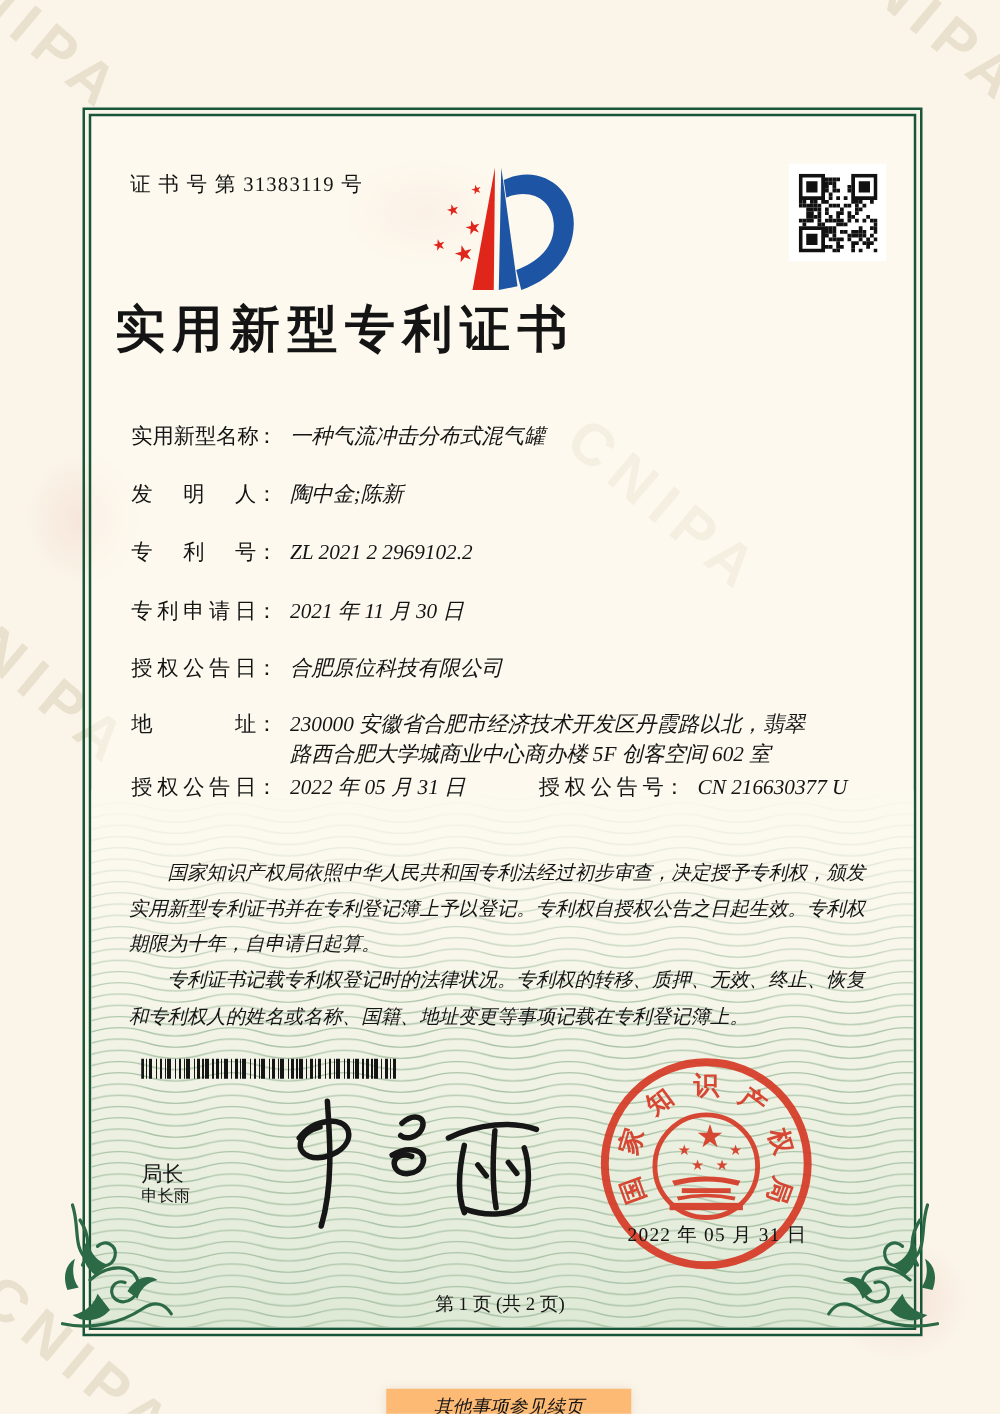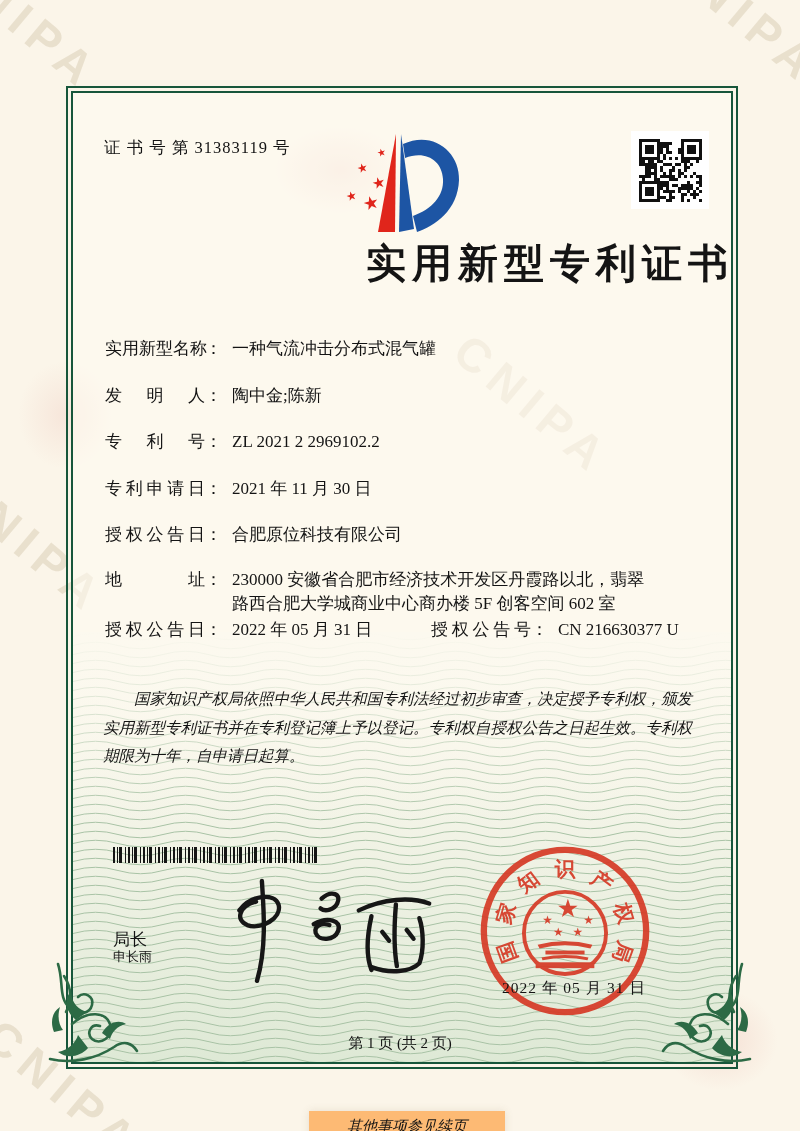--- a/index.html
+++ b/index.html
@@ -17,26 +17,26 @@
   
   .frame{position:absolute;left:66px;top:86px;width:668px;height:979px;
          border:2px solid #17563b;z-index:2;}
   .frame-inner{position:absolute;left:3px;top:3px;right:3px;bottom:3px;
          border:2px solid #17563b;background:rgba(255,252,243,0.55);overflow:hidden;}
   .waves{position:absolute;left:0;right:0;bottom:0;height:430px;}
 
   .content{position:absolute;z-index:3;}
 
   .certno{left:104px;top:137px;font-size:16.5px;letter-spacing:1px;}
-  .title{left:66px;top:236px;width:668px;text-align:right;font-size:40px;
-         font-weight:700;letter-spacing:6px;text-indent:6px;}
+  .title{left:66px;top:236px;width:668px;text-align:left;font-size:40px;
+         font-weight:700;letter-spacing:6px;text-indent:6px;padding-left:20px;}
 
   .frow{position:absolute;left:105px;font-size:17px;white-space:nowrap;z-index:3;}
   .flabel{display:inline-block;width:100px;text-align:justify;text-align-last:justify;}
-  .fvalue{margin-left:10px;}
+  .fvalue{margin-left:10px;font-style:italic;}
   .fvalue.wrap{display:inline-block;width:428px;white-space:normal;
                vertical-align:top;line-height:1.4;}
   .fgroup2{position:absolute;left:298px;top:0;margin-left:28px;}
   .fgroup2 .flabel{width:100px;}
 
   .kai{font-style:italic;margin-top:37px;}
   .paras{left:103px;top:648px;width:602px;font-size:15.5px;line-height:1.85;}
   .paras p{margin:0;text-indent:2em;}
 
   .barcode{left:113px;top:847px;width:206px;height:16px;z-index:3;
@@ -322,20 +322,21 @@
 </div>
 <div class="frow" style="top:618px;">
   <span class="flabel">授权公告日</span><span>：</span><span class="fvalue">2022 年 05 月 31 日</span>
   <span class="fgroup2">
     <span class="flabel">授权公告号</span><span>：</span><span class="fvalue">CN 216630377 U</span>
   </span>
 </div>
 
 <div class="content paras kai">
   <p>国家知识产权局依照中华人民共和国专利法经过初步审查，决定授予专利权，颁发实用新型专利证书并在专利登记簿上予以登记。专利权自授权公告之日起生效。专利权期限为十年，自申请日起算。</p>
+  <p>专利证书记载专利权登记时的法律状况。专利权的转移、质押、无效、终止、恢复和专利权人的姓名或名称、国籍、地址变更等事项记载在专利登记簿上。</p>
 </div>
 
 <div class="barcode abs"></div>
 
 <div class="content signer-role">局长</div>
 <div class="content signer-name">申长雨</div>
 
 <svg class="abs sig" width="225" height="115" viewBox="0 0 230 115">
   <g fill="none" stroke="#161616" stroke-width="4.5" stroke-linecap="round" stroke-linejoin="round">
     <path d="M28,40 C40,24 64,22 68,34 C72,48 50,60 36,55 C24,50 27,36 45,31"></path>

